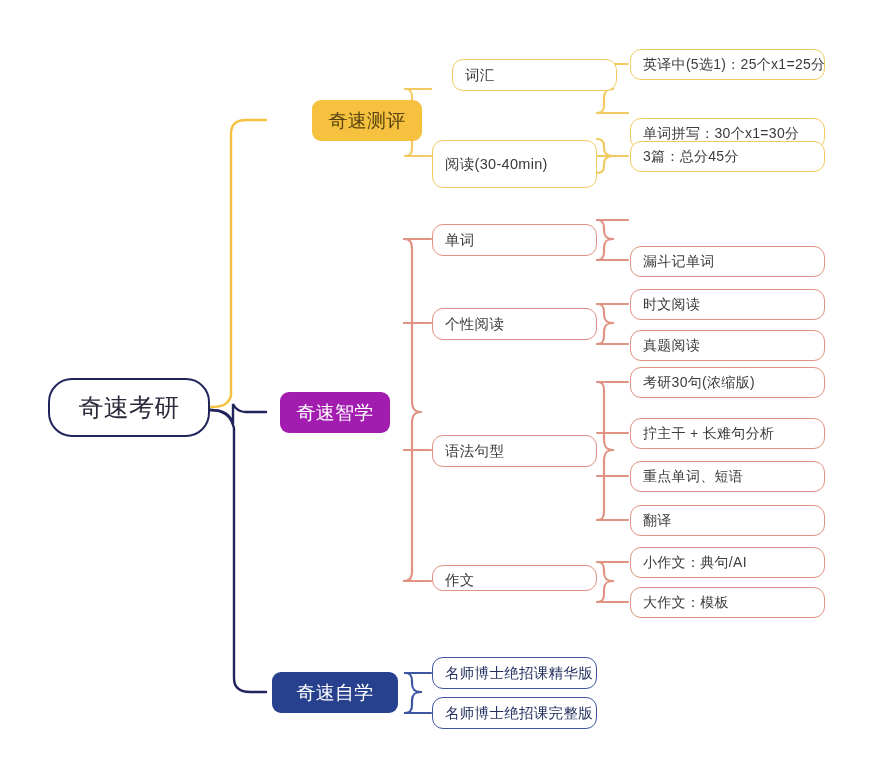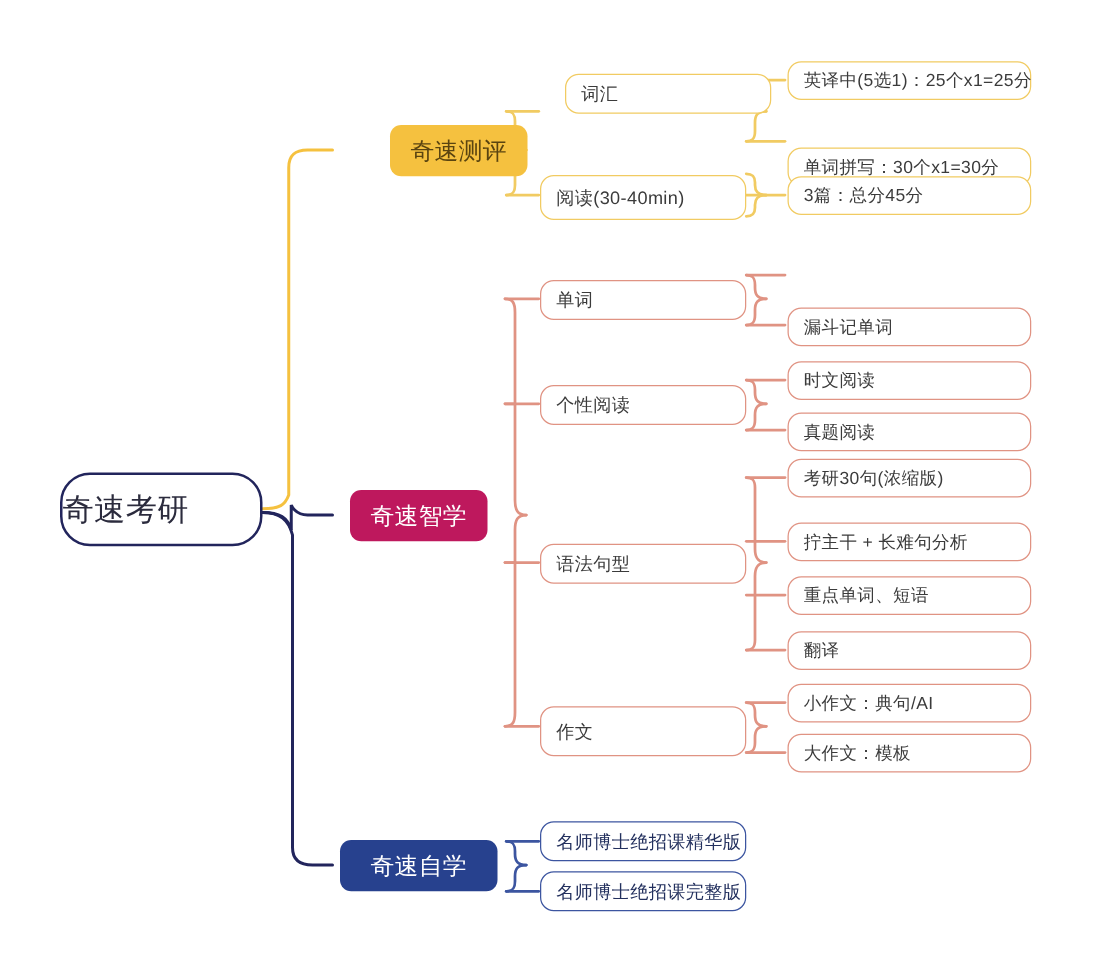--- a/index.html
+++ b/index.html
@@ -34,32 +34,33 @@
     letter-spacing: 0.3px;
   }
 
   
   .node.root {
     border: 2.5px solid #22255c;
     border-radius: 24px;
     background: #ffffff;
     color: #2b2b3d;
     font-size: 25px;
+    justify-content: center;
   }
 
   
   .node.pill {
     border-radius: 9px;
     color: #ffffff;
     font-size: 19px;
     justify-content: center;
     font-weight: 500;
   }
   .node.pill.yellow { background: #f5c13f; color: #5a4410; }
-  .node.pill.orange { background: #be185d; }
+  .node.pill.orange { background: #a21caf; }
   .node.pill.blue   { background: #27418e; }
 
   
   .node.box {
     border-radius: 11px;
     background: #ffffff;
     border: 1.6px solid #cccccc;
     font-size: 14.5px;
     color: #3b3b3b;
     padding-left: 12px;
@@ -153,21 +154,21 @@
     <span>奇速考研</span>
   </div>
 
   <div class="node pill yellow" style="left:280px; top:100px; width:110px; height:41px;margin-left:32px;">
     <span>奇速测评</span>
   </div>
 
   <div class="node box yellow" style="left:432px; top:59px; width:165px; height:32px;margin-left:20px;">
     <span>词汇</span>
   </div>
-  <div class="node box yellow" style="left:432px; top:140px; width:165px; height:36px;">
+  <div class="node box yellow" style="left:432px; top:140px; width:165px; height:48px;">
     <span>阅读(30-40min)</span>
   </div>
 
   <div class="node box yellow leaf" style="left:630px; top:49px; width:195px; height:31px;">
     <span>英译中(5选1)：25个x1=25分</span>
   </div>
   <div class="node box yellow leaf" style="left:630px; top:98px; width:195px; height:31px;margin-top:20px;">
     <span>单词拼写：30个x1=30分</span>
   </div>
   <div class="node box yellow leaf" style="left:630px; top:141px; width:195px; height:31px;">
@@ -180,21 +181,21 @@
 
   <div class="node box orange" style="left:432px; top:224px; width:165px; height:32px;">
     <span>单词</span>
   </div>
   <div class="node box orange" style="left:432px; top:308px; width:165px; height:32px;">
     <span>个性阅读</span>
   </div>
   <div class="node box orange" style="left:432px; top:435px; width:165px; height:32px;">
     <span>语法句型</span>
   </div>
-  <div class="node box orange" style="left:432px; top:565px; width:165px; height:40px;">
+  <div class="node box orange" style="left:432px; top:565px; width:165px; height:26px;align-items:flex-end;">
     <span>作文</span>
   </div>
 
   <div class="node box orange leaf" style="left:630px; top:246px; width:195px; height:31px;">
     <span>漏斗记单词</span>
   </div>
   <div class="node box orange leaf" style="left:630px; top:289px; width:195px; height:31px;">
     <span>时文阅读</span>
   </div>
   <div class="node box orange leaf" style="left:630px; top:330px; width:195px; height:31px;">

